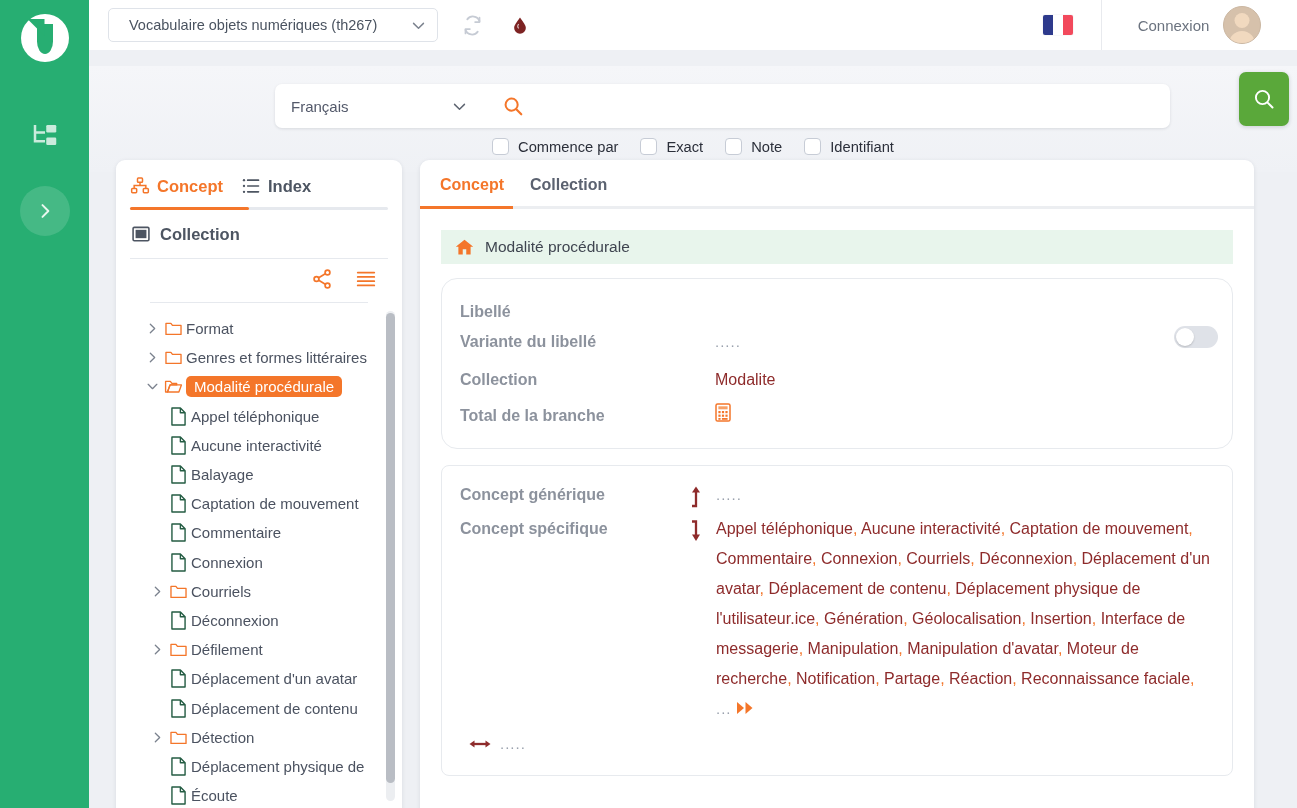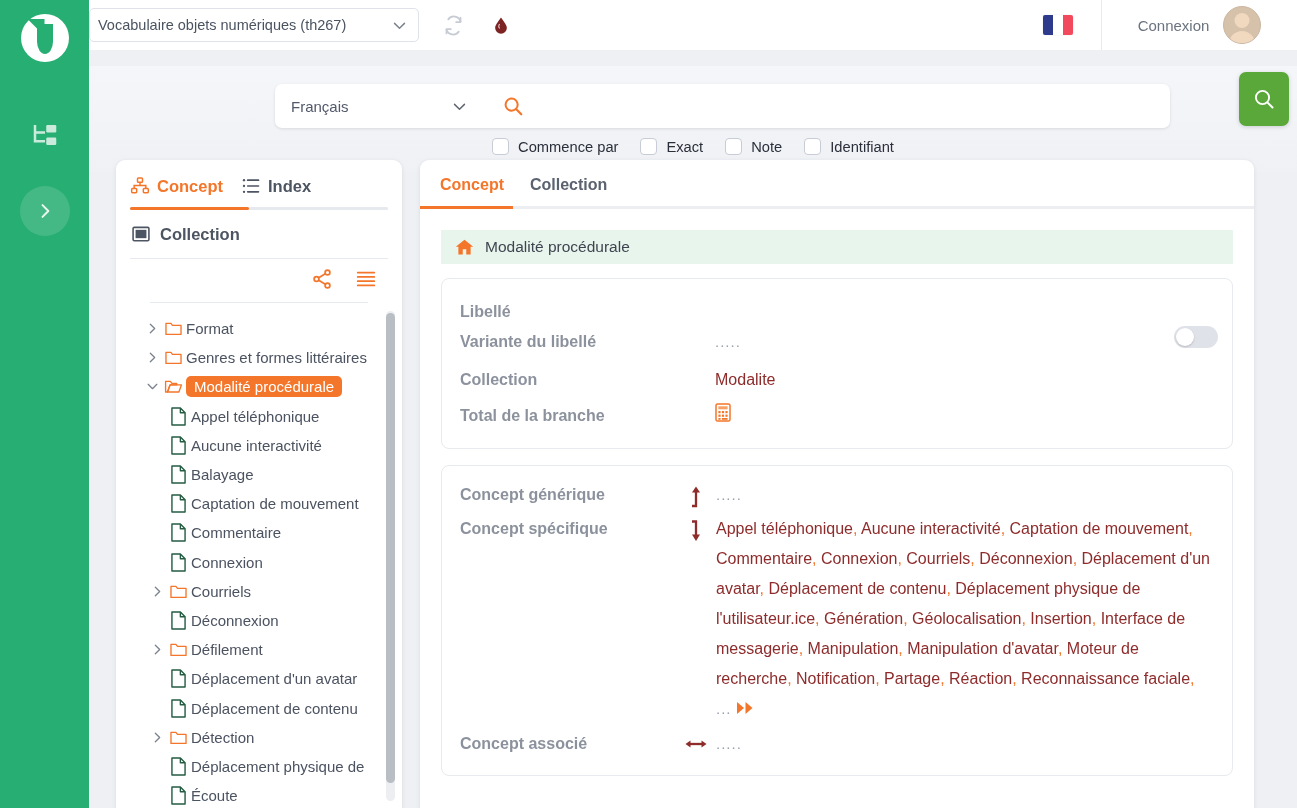--- a/index.html
+++ b/index.html
@@ -45,25 +45,26 @@
     cursor: pointer;
   }
 
   
   .topbar {
     position: absolute; left: 89px; top: 0; width: 1208px; height: 50px;
     background: #ffffff;
     display: flex; align-items: center;
   }
   .thes-select {
+    margin-left: 19px;
     width: 330px; height: 34px;
     border: 1px solid #dfe3e9; border-radius: 5px;
     background: #fff;
     display: flex; align-items: center; justify-content: space-between;
-    padding: 0 10px 0 8px;
+    padding: 0 10px 0 20px;
     font-size: 14.5px; color: #4a5360;
     cursor: pointer;
   }
   .icon-btn {
     width: 32px; height: 32px; display: flex; align-items: center; justify-content: center;
     cursor: pointer;
   }
   .tb-spacer { flex: 1; }
   .flag {
     width: 30px; height: 20px; display: flex; border-radius: 2px; overflow: hidden;
@@ -200,21 +201,21 @@
     content: ""; position: absolute; left: 0; top: 0; width: 93px; height: 3px; background: #f4762a;
   }
   .crumb {
     margin: 21px 21px 0 21px; height: 34px; background: #e8f5ec;
     display: flex; align-items: center; gap: 10px; padding-left: 13px;
   }
   .crumb-label { font-size: 15.5px; color: #3f4550; }
 
   .infocard {
     margin: 14px 21px 0 21px;
-    border: 1px solid #e7eaee; border-radius: 8px;
+    border: 1px solid #e7eaee; border-radius: 16px;
     padding: 18px 18px 16px 18px;
     position: relative;
   }
   .frow { display: flex; align-items: flex-start; }
   .flabel { width: 255px; font-size: 16px; font-weight: bold; color: #8c929d; line-height: 30px; }
   .fval { flex: 1; line-height: 30px; }
   .title-main { font-size: 20.5px; font-weight: bold; color: #3a4049; }
   .title-lang { font-size: 15px; color: #4a5058; margin-left: 7px; }
   .dots { font-size: 15px; color: #9aa1ad; letter-spacing: 1px; }
   .coll-link { font-size: 16px; color: #8e2b2b; cursor: pointer; }
@@ -714,21 +715,20 @@
             <path d="M8 22 L12 15.5 H4 Z" fill="#8e2b2b"></path>
           </svg>
         </div>
         <div class="rval" id="narrower-list"><span class="clink">Appel téléphonique</span><span class="sep">, </span><span class="clink">Aucune interactivité</span><span class="sep">, </span><span class="clink">Captation de mouvement</span><span class="sep">, </span><span class="clink">Commentaire</span><span class="sep">, </span><span class="clink">Connexion</span><span class="sep">, </span><span class="clink">Courriels</span><span class="sep">, </span><span class="clink">Déconnexion</span><span class="sep">, </span><span class="clink">Déplacement d'un avatar</span><span class="sep">, </span><span class="clink">Déplacement de contenu</span><span class="sep">, </span><span class="clink">Déplacement physique de l'utilisateur.ice</span><span class="sep">, </span><span class="clink">Génération</span><span class="sep">, </span><span class="clink">Géolocalisation</span><span class="sep">, </span><span class="clink">Insertion</span><span class="sep">, </span><span class="clink">Interface de messagerie</span><span class="sep">, </span><span class="clink">Manipulation</span><span class="sep">, </span><span class="clink">Manipulation d'avatar</span><span class="sep">, </span><span class="clink">Moteur de recherche</span><span class="sep">, </span><span class="clink">Notification</span><span class="sep">, </span><span class="clink">Partage</span><span class="sep">, </span><span class="clink">Réaction</span><span class="sep">, </span><span class="clink">Reconnaissance faciale</span><span class="sep">, </span><span class="dots">... </span><span class="more"><svg width="17" height="12" viewBox="0 0 17 12">
                 <path d="M0 0 L7 6 L0 12Z" fill="#f4762a"></path>
                 <path d="M8.5 0 L15.5 6 L8.5 12Z" fill="#f4762a"></path>
               </svg></span></div>
       </div>
 
       <div class="rrow">
-        <div class="rlabel">Concept associé</div>
         <div class="rarrow">
           <svg width="24" height="20" viewBox="0 0 24 20">
             <path d="M5 10 h14" stroke="#8e2b2b" stroke-width="2.3"></path>
             <path d="M1.5 10 L6.5 6.5 V13.5 Z" fill="#8e2b2b"></path>
             <path d="M22.5 10 L17.5 6.5 V13.5 Z" fill="#8e2b2b"></path>
           </svg>
         </div>
         <div class="rval"><span class="dots">.....</span></div>
       </div>
     </div>

